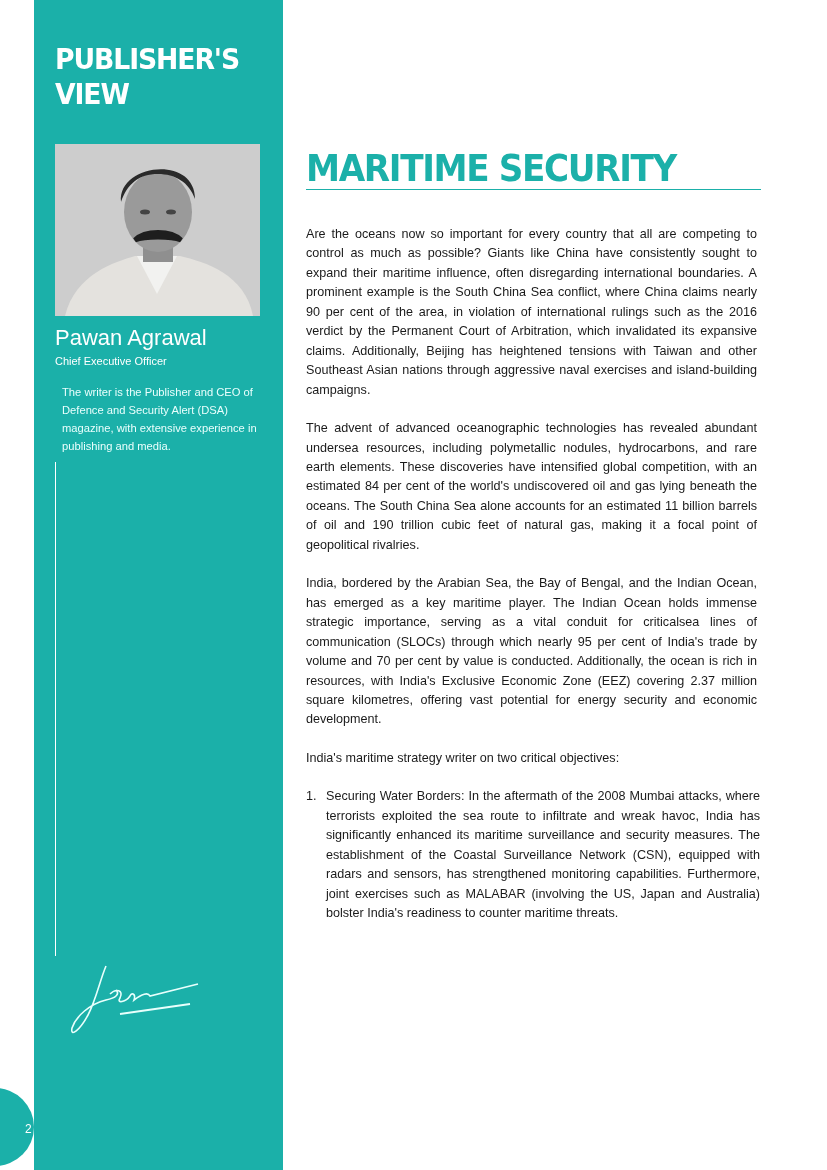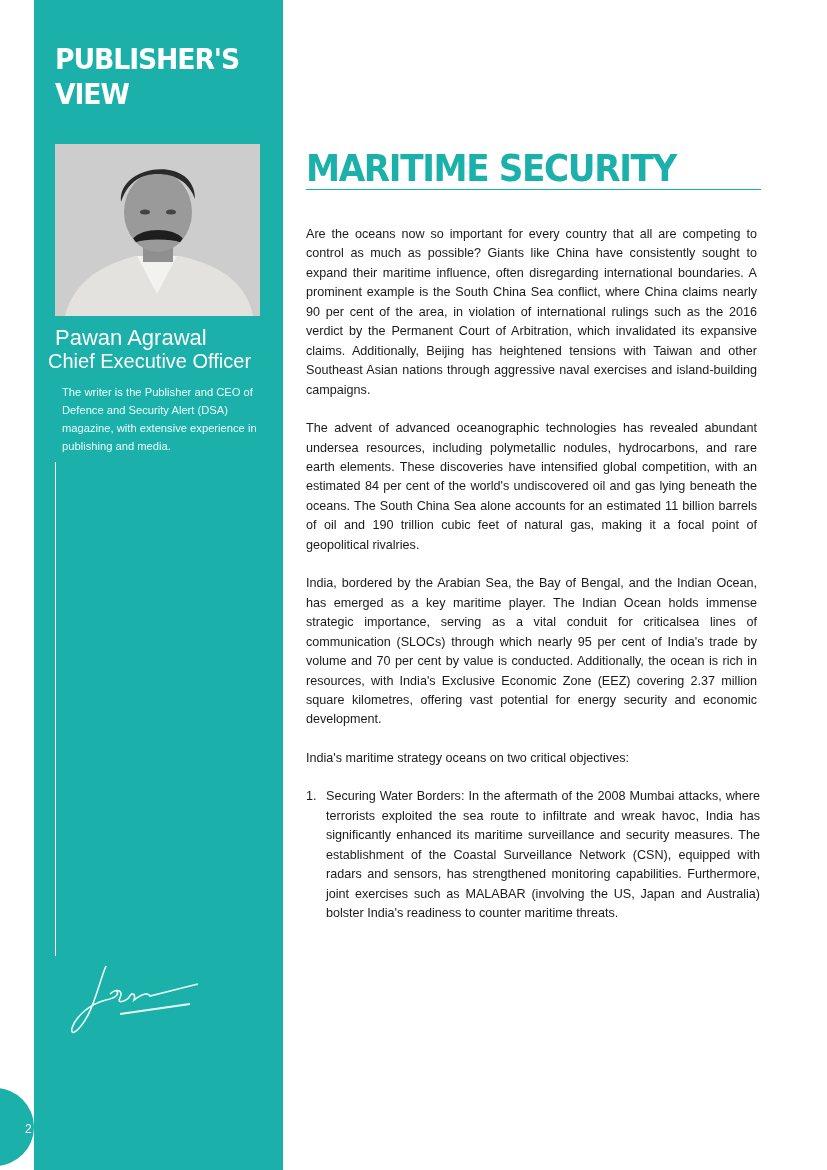--- a/index.html
+++ b/index.html
@@ -21,22 +21,22 @@
   .photo {
     position: absolute; left: 55px; top: 144px; width: 205px; height: 172px;
     background: #c9c9c9; overflow: hidden;
   }
   .photo svg { display: block; }
   .author-name {
     position: absolute; left: 55px; top: 328px; color: #fff;
     font-size: 22px; line-height: 20px;
   }
   .author-role {
-    position: absolute; left: 48px; top: 352px; color: #fff;
-    font-size: 20px; line-height: 18px; font-weight: 300;
+    position: absolute; left: 55px; top: 352px; color: #fff;
+    font-size: 11px; line-height: 18px; font-weight: 300;
   }
   .author-bio {
     position: absolute; left: 55px; top: 383px; width: 215px; color: #eafffd;
     font-size: 11.2px; line-height: 18px; margin-left: 7px;
   }
   .vline {
     position: absolute; left: 55px; top: 462px; width: 1px; height: 494px;
     background: #ffffff;
   }
   .signature { position: absolute; left: 66px; top: 960px; width: 140px; height: 80px; }
@@ -134,20 +134,20 @@
   <span class="footer-date">December 2024</span>
 </div>
 
 <h2 class="article-title">MARITIME SECURITY</h2>
 <div class="title-rule"></div>
 
 <div class="article">
   <p>Are the oceans now so important for every country that all are competing to control as much as possible? Giants like China have consistently sought to expand their maritime influence, often disregarding international boundaries. A prominent example is the South China Sea conflict, where China claims nearly 90 per cent of the area, in violation of international rulings such as the 2016 verdict by the Permanent Court of Arbitration, which invalidated its expansive claims. Additionally, Beijing has heightened tensions with Taiwan and other Southeast Asian nations through aggressive naval exercises and island-building campaigns.</p>
   <p>The advent of advanced oceanographic technologies has revealed abundant undersea resources, including polymetallic nodules, hydrocarbons, and rare earth elements. These discoveries have intensified global competition, with an estimated 84 per cent of the world's undiscovered oil and gas lying beneath the oceans. The South China Sea alone accounts for an estimated 11 billion barrels of oil and 190 trillion cubic feet of natural gas, making it a focal point of geopolitical rivalries.</p>
   <p>India, bordered by the Arabian Sea, the Bay of Bengal, and the Indian Ocean, has emerged as a key maritime player. The Indian Ocean holds immense strategic importance, serving as a vital conduit for criticalsea lines of communication (SLOCs) through which nearly 95 per cent of India's trade by volume and 70 per cent by value is conducted. Additionally, the ocean is rich in resources, with India's Exclusive Economic Zone (EEZ) covering 2.37 million square kilometres, offering vast potential for energy security and economic development.</p>
-  <p>India's maritime strategy oceans on two critical objectives:</p>
+  <p>India's maritime strategy writer on two critical objectives:</p>
   <ol>
     <li>
       <span class="num">1.</span>
       <b>Securing Water Borders:</b><span> In the aftermath of the 2008 Mumbai attacks, where terrorists exploited the sea route to infiltrate and wreak havoc, India has significantly enhanced its maritime surveillance and security measures. The establishment of the Coastal Surveillance Network (CSN), equipped with radars and sensors, has strengthened monitoring capabilities. Furthermore, joint exercises such as MALABAR (involving the US, Japan and Australia) bolster India's readiness to counter maritime threats.</span>
     </li>
   </ol>
 </div>
 
 </body></html>

